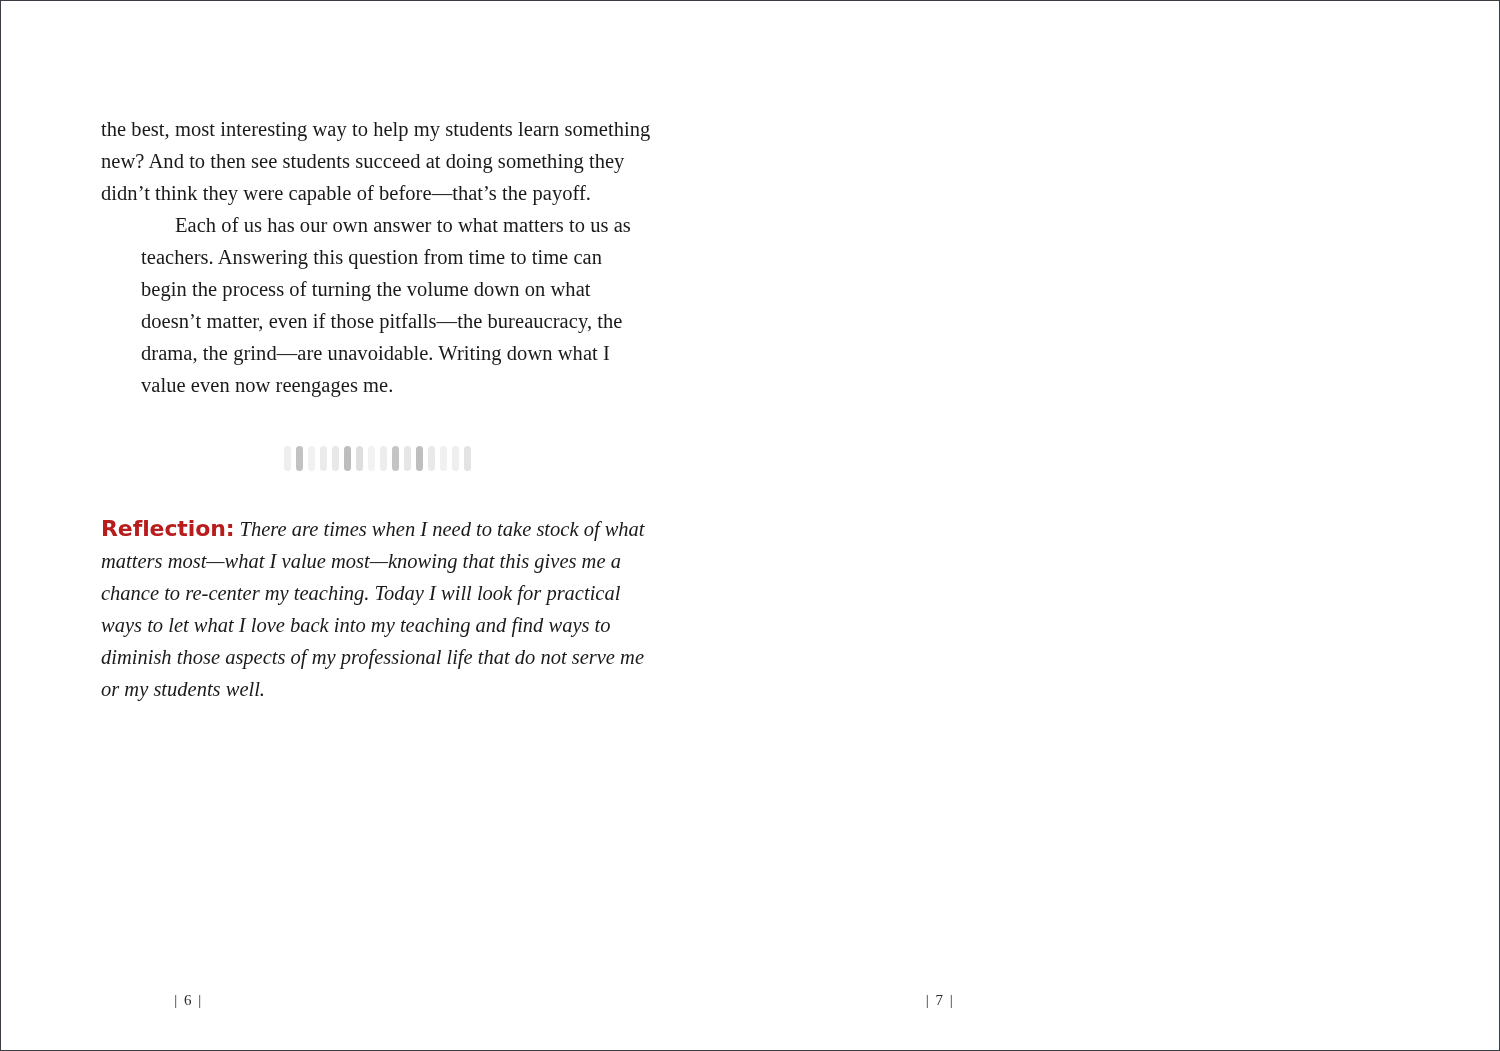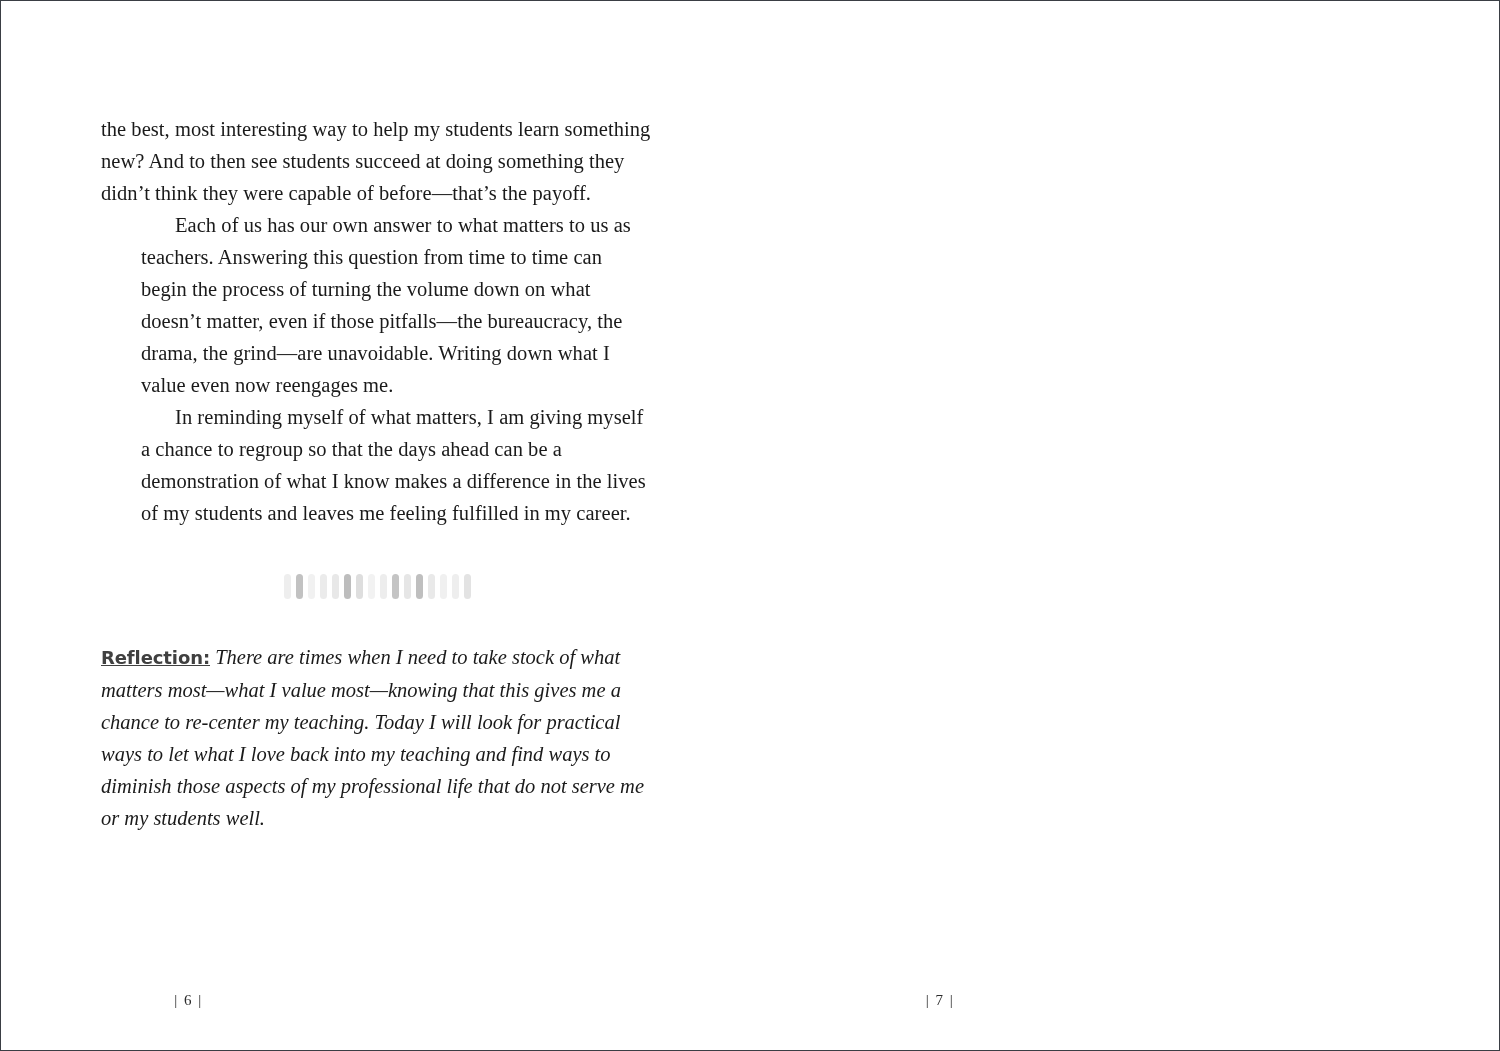--- a/index.html
+++ b/index.html
@@ -79,24 +79,23 @@
     margin-top: 38px;
     font-size: 20.5px;
     line-height: 32px;
     font-style: italic;
     color: #1a1a1a;
   }
   .reflection .label {
     font-family: "DejaVu Sans", "Liberation Sans", sans-serif;
     font-style: normal;
     font-weight: 700;
-    font-size: 18px;
-    color: #404040;
+    font-size: 22px;
+    color: #b91c1c;
     letter-spacing: -0.1px;
-    text-decoration: underline;
   }
 
   
   .folio {
     position: absolute;
     bottom: 43px;
     font-size: 15px;
     color: #2b2b2b;
     letter-spacing: 1.5px;
     white-space: nowrap;
@@ -107,21 +106,20 @@
 </head>
 <body>
 
 <div class="spread">
 
   <div class="page page-left">
     <div class="textblock">
 
       <p class="body">the best, most interesting way to help my students learn something new? And to then see students succeed at doing something they didn’t think they were capable of before—that’s the payoff.</p>
       <p class="body indent">Each of us has our own answer to what matters to us as teachers. Answering this question from time to time can begin the process of turning the volume down on what doesn’t matter, even if those pitfalls—the bureaucracy, the drama, the grind—are unavoidable. Writing down what I value even now reengages me.</p>
-      <p class="body indent">In reminding myself of what matters, I am giving myself a chance to regroup so that the days ahead can be a demonstration of what I know makes a difference in the lives of my students and leaves me feeling fulfilled in my career.</p>
 
       <div class="ornament-wrap">
         <div class="ornament" id="ornament">
             <span class="bar" style="background: rgb(238, 238, 238);"></span>
             <span class="bar" style="background: rgb(194, 194, 194);"></span>
             <span class="bar" style="background: rgb(241, 241, 241);"></span>
             <span class="bar" style="background: rgb(235, 235, 235);"></span>
             <span class="bar" style="background: rgb(232, 232, 232);"></span>
             <span class="bar" style="background: rgb(189, 189, 189);"></span>
             <span class="bar" style="background: rgb(222, 222, 222);"></span>

